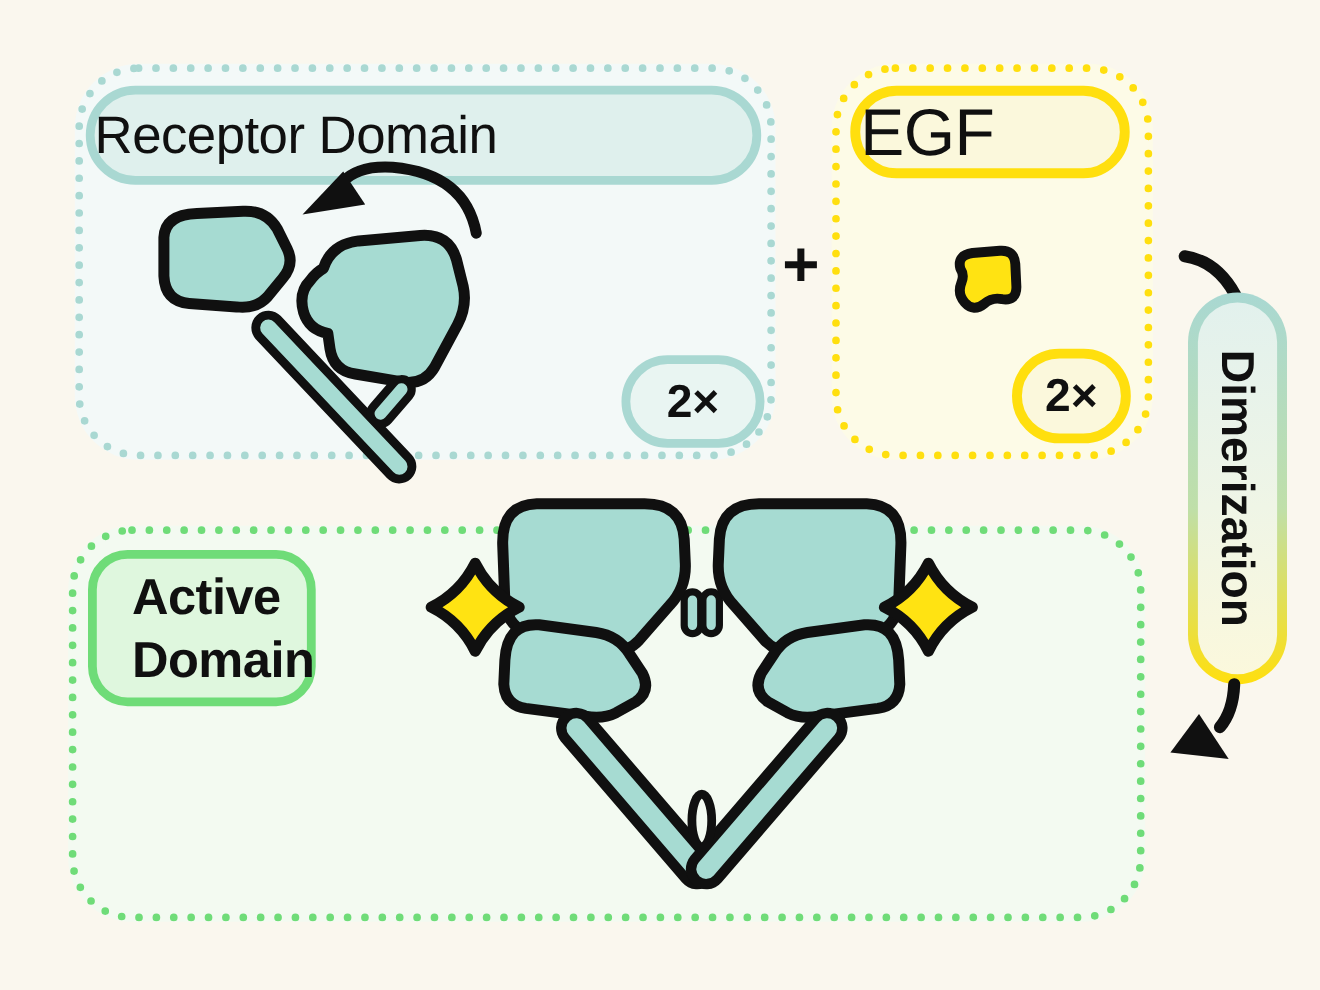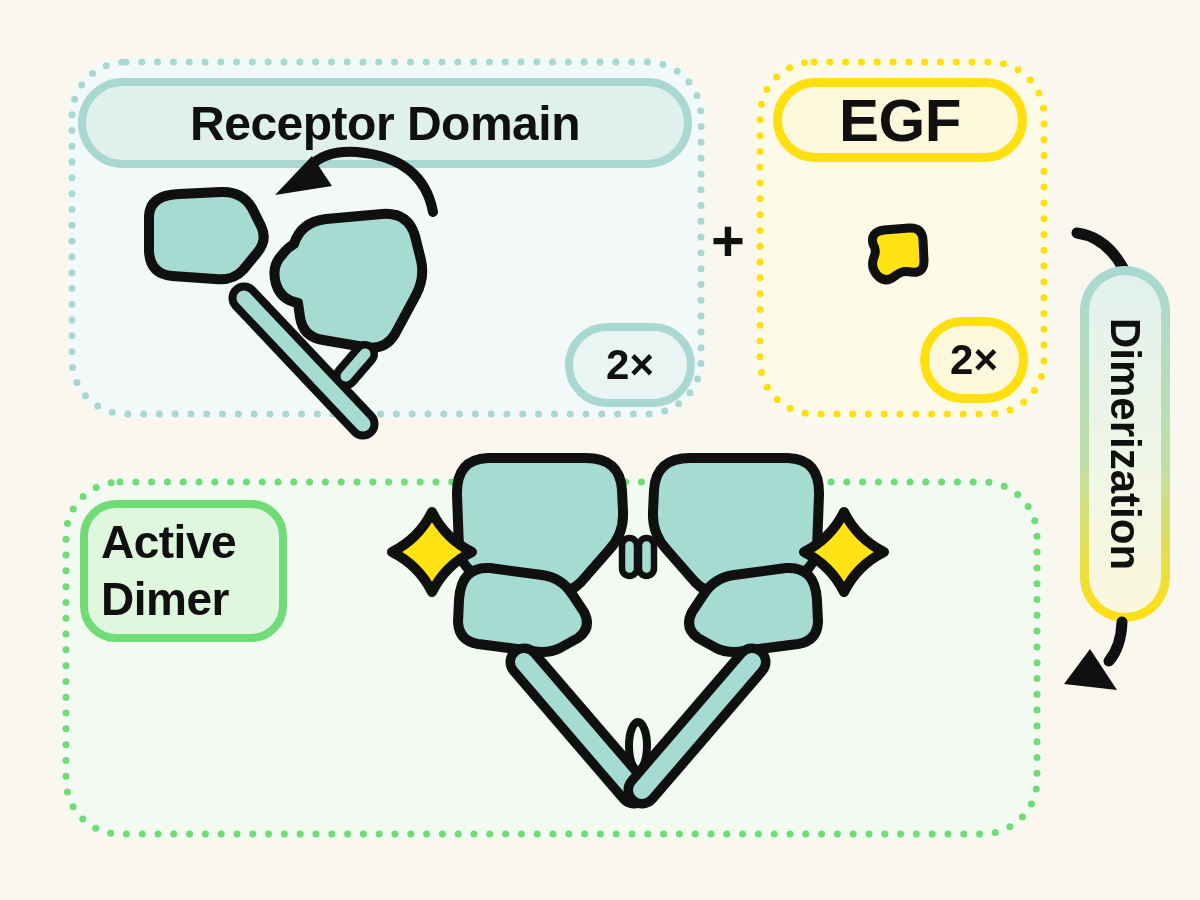--- a/index.html
+++ b/index.html
@@ -17,22 +17,22 @@
     font-family:"Liberation Sans","DejaVu Sans",sans-serif;
     color:var(--ink);
   }
   .box{position:absolute;border-radius:58px;}
   .dots{position:absolute;left:0;top:0;pointer-events:none;}
   #receptor-box{left:68px;top:58px;width:637px;height:360px;background:var(--teal-box-bg);}
   #egf-box{left:756px;top:58px;width:292px;height:360px;background:var(--yellow-box-bg);}
   #dimer-box{left:62px;top:478px;width:979px;height:360px;background:var(--green-box-bg);}
 
   .title-pill{
-    position:absolute;display:flex;align-items:center;justify-content:center;
-    font-weight:700;letter-spacing:-0.5px;
+    position:absolute;display:flex;align-items:center;
+    font-weight:400;letter-spacing:-0.5px;
   }
   #receptor-title-pill{
     left:10px;top:20px;width:614px;height:90px;border-radius:46px;
     background:var(--teal-pill-bg);border:8px solid var(--teal-border);font-size:48px;
   }
   #egf-title-pill{
     left:17px;top:20px;width:254px;height:84px;border-radius:42px;
     background:var(--yellow-pill-bg);border:9px solid var(--yellow);font-size:60px;
   }
   .count-badge{
@@ -49,21 +49,21 @@
   }
   #plus{
     position:absolute;left:698px;top:206px;width:60px;height:68px;
     display:flex;align-items:center;justify-content:center;
     font-size:58px;font-weight:700;
   }
   #active-dimer-pill{
     position:absolute;left:18px;top:22px;width:207px;height:142px;border-radius:36px;
     background:var(--green-pill-bg);border:8px solid var(--green-border);
     display:flex;flex-direction:column;justify-content:center;
-    padding-left:13px;font-weight:700;font-size:46px;line-height:57px;letter-spacing:-0.5px;
+    padding-left:32px;font-weight:700;font-size:46px;line-height:57px;letter-spacing:-0.5px;
   }
   #dimerization-pill{
     position:absolute;left:1080px;top:266px;width:90px;height:356px;border-radius:46px;
     background:linear-gradient(180deg,var(--teal-border) 0%,#BFDFA9 55%,var(--yellow) 100%);
     padding:9px;
   }
   #dimerization-pill .inner{
     width:100%;height:100%;border-radius:38px;
     background:linear-gradient(180deg,#E2F1ED 0%,#EFF5E6 55%,var(--yellow-pill-bg) 100%);
     display:flex;align-items:center;justify-content:center;
@@ -144,21 +144,21 @@
     <path class="ink-line" d="M 72,7 Q 71,32 59,46" stroke-width="11"></path>
     <polygon class="ink-fill" points="40,34 14,69 67,75"></polygon>
   </svg>
 
   <section class="box" id="dimer-box">
     <svg class="dots" width="979" height="360" viewBox="0 0 979 360">
       <rect x="4" y="4" width="971" height="352" rx="54" fill="none" stroke="var(--green-border)" stroke-width="7" stroke-linecap="round" stroke-dasharray="0 15.8"></rect>
     </svg>
     <div id="active-dimer-pill">
       <span>Active</span>
-      <span>Dimer</span>
+      <span>Domain</span>
     </div>
   </section>
 
   <svg class="illu" style="left:378px;top:450px;" width="520" height="360" viewBox="0 0 520 360">
     <defs>
       <g id="dimer-half">
 
         <rect x="244" y="88" width="15" height="38" rx="7.5" class="blob-teal" style="stroke-width:6.5"></rect>
 
         <path class="blob-teal" d="M 110,8 L 208,8 Q 242,8 244,40 L 245,62 Q 246,84 231,100 L 203,132 Q 190,146 169,141 L 107,128 Q 84,122 81,98 L 79,45 Q 78,9 110,8 Z"></path>

